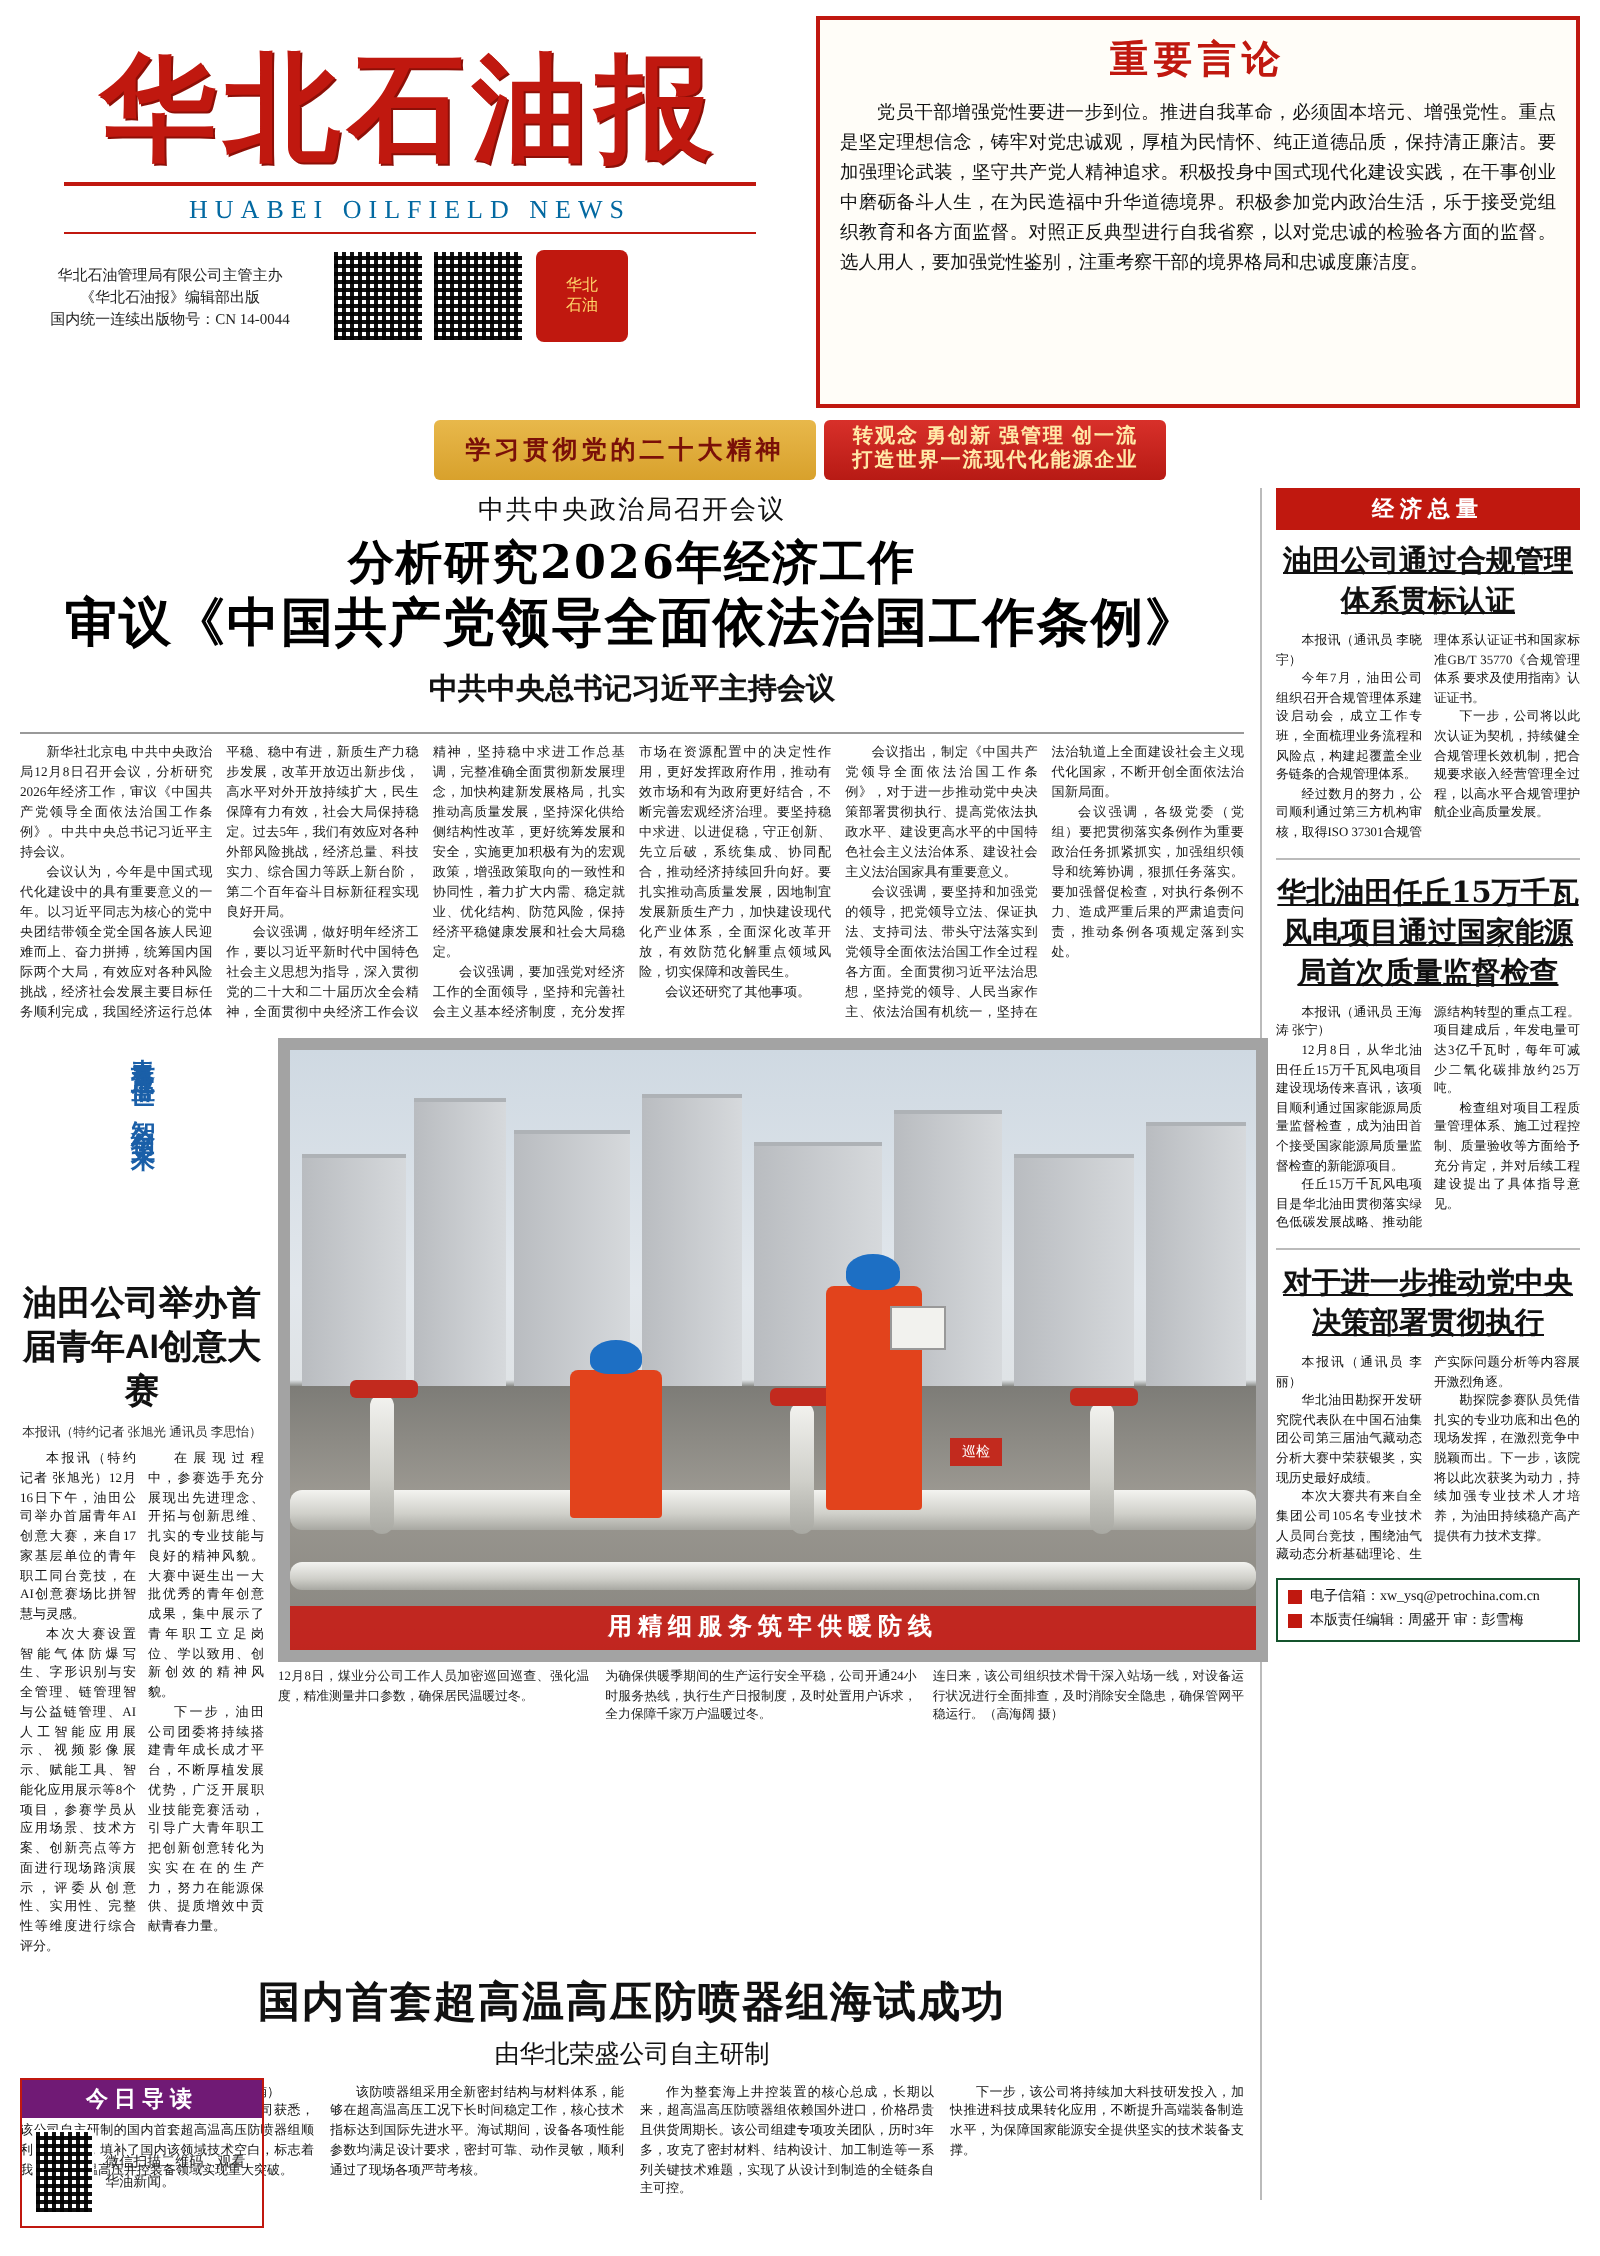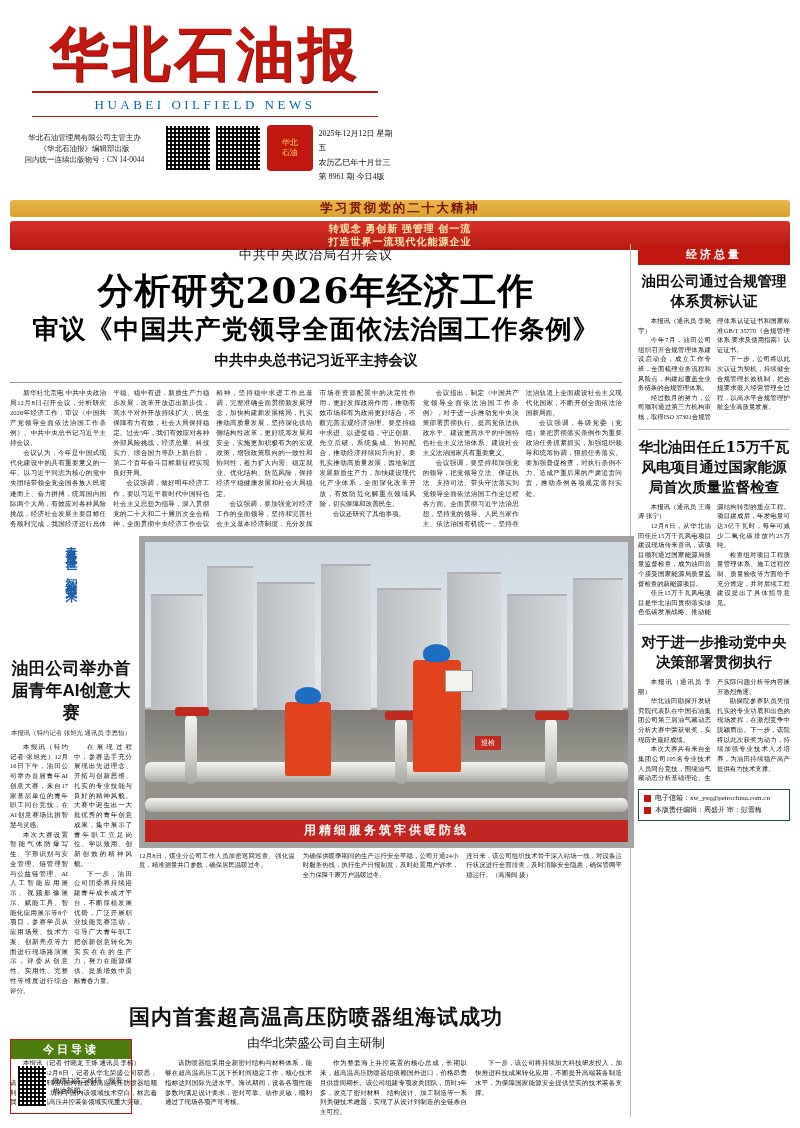--- a/index.html
+++ b/index.html
@@ -49,21 +49,21 @@
   .mh-issue{font-size:8px;line-height:1.8;color:#111;padding-top:2px;}
 
   
   .mh-right{flex:1;border:2px solid #c0180f;padding:7px 10px;box-sizing:border-box;position:relative;background:#fffdf8;}
   .mh-right h2{
     margin:0 0 6px 0;text-align:center;color:#c0180f;font-size:19px;letter-spacing:3px;font-family:"DejaVu Serif",serif;font-weight:bold;
   }
   .mh-right p{margin:0;font-size:9.2px;line-height:1.62;text-align:justify;text-indent:2em;color:#111;}
 
   
-  .banner{display:flex;height:30px;margin:6px 0 4px 0;align-items:stretch;justify-content:center;gap:4px;flex-direction:column;}
+  .banner{display:flex;height:30px;margin:6px 0 4px 0;align-items:stretch;justify-content:center;gap:4px;}
   .banner-l{
     background:linear-gradient(180deg,#e8b84b,#d8a12c);
     color:#7a1008;font-weight:bold;font-size:12.5px;letter-spacing:2px;
     display:flex;align-items:center;justify-content:center;padding:0 16px;
     border-radius:3px;
   }
   .banner-r{
     background:linear-gradient(180deg,#d8302a,#b71a14);
     color:#ffe9a8;font-size:10px;line-height:1.25;padding:2px 14px;border-radius:3px;
     display:flex;flex-direction:column;align-items:center;justify-content:center;letter-spacing:1px;font-weight:bold;
@@ -72,21 +72,21 @@
   
   .content{display:flex;gap:8px;}
   .col-main{width:612px;}
   .col-right{width:160px;border-left:1px solid #bbb;padding-left:7px;}
 
   
   .lead{text-align:center;padding:2px 0 6px 0;}
   .lead .kicker{font-size:13px;letter-spacing:1px;margin-bottom:3px;}
   .lead h1{
     margin:0;font-family:"DejaVu Serif",serif;font-weight:bold;
-    font-size:36px;letter-spacing:1px;line-height:1.28;color:#000;
+    font-size:23px;letter-spacing:1px;line-height:1.28;color:#000;
   }
   .lead h1.l2{font-size:26px;}
   .lead .sub{font-size:14.5px;margin-top:5px;font-weight:bold;}
   .rule{border-top:1px solid #999;margin:6px 0 5px 0;}
 
   
   .sixcol{column-count:6;column-gap:7px;column-rule:none;font-size:6.6px;line-height:1.52;text-align:justify;color:#1a1a1a;}
   .sixcol p{margin:0 0 0 0;text-indent:2em;}
 
   
@@ -125,28 +125,28 @@
   .bh h2{margin:0;font-family:"DejaVu Serif",serif;font-size:21px;font-weight:bold;letter-spacing:1px;}
   .bh .sub{font-size:12.5px;margin-top:4px;}
   .fourcol{column-count:4;column-gap:8px;font-size:6.5px;line-height:1.5;text-align:justify;margin-top:6px;}
   .fourcol p{margin:0;text-indent:2em;}
 
   
   .rc-head{
     background:#c0180f;color:#fff;font-size:11px;letter-spacing:3px;text-align:center;
     padding:3px 0;font-weight:bold;margin-bottom:5px;
   }
-  .rc-title{font-family:"DejaVu Serif",serif;font-size:14.5px;line-height:1.38;text-align:center;font-weight:bold;margin:6px 0 5px 0;}
+  .rc-title{font-family:"DejaVu Serif",serif;font-size:14.5px;line-height:1.38;text-align:center;font-weight:bold;margin:6px 0 5px 0;text-decoration:underline;}
   .rc-body{column-count:2;column-gap:6px;font-size:6.4px;line-height:1.5;text-align:justify;}
   .rc-body p{margin:0;text-indent:2em;}
   .rc-rule{border-top:1px solid #bbb;margin:7px 0;}
 
   
   .guide{border:1px solid #c0180f;margin-top:6px;}
-  .guide-h{background:#4d7c0f;color:#fff;font-size:11px;text-align:center;letter-spacing:3px;padding:2px 14px;font-weight:bold;}
+  .guide-h{background:#701a75;color:#fff;font-size:11px;text-align:center;letter-spacing:3px;padding:2px 14px;font-weight:bold;}
   .guide-b{display:flex;gap:6px;padding:6px;align-items:center;}
   .guide-b .qr{width:40px;height:40px;}
   .guide-b .t{font-size:7px;line-height:1.5;color:#222;}
 
   .footer-box{border:1px solid #14532d;margin-top:6px;padding:3px 5px;font-size:7px;line-height:1.7;}
   .fb-row{display:flex;align-items:center;gap:4px;}
   .sq{width:7px;height:7px;background:#c0180f;display:inline-block;}
 </style>
 </head>
 <body>
@@ -160,24 +160,25 @@
       <div class="mh-meta">
         <div class="mh-meta-text" style="white-space:pre-line">华北石油管理局有限公司主管主办
 《华北石油报》编辑部出版
 国内统一连续出版物号：CN 14-0044</div>
         <div class="qr-wrap">
           <div class="qr"></div>
           <div class="qr"></div>
         </div>
         <div class="mh-seal" style="white-space:pre-line">华北
 石油</div>
-        <div class="mh-issue" style="white-space:pre-line">2025年12月12日  星期五
-农历乙巳年十月廿三
-第 8961 期  今日4版</div>
-      </div>
+      </div>
+    </div>
+    <div class="mh-right">
+      <h2>重要言论</h2>
+      <p>党员干部增强党性要进一步到位。推进自我革命，必须固本培元、增强党性。重点是坚定理想信念，铸牢对党忠诚观，厚植为民情怀、纯正道德品质，保持清正廉洁。要加强理论武装，坚守共产党人精神追求。积极投身中国式现代化建设实践，在干事创业中磨砺备斗人生，在为民造福中升华道德境界。积极参加党内政治生活，乐于接受党组织教育和各方面监督。对照正反典型进行自我省察，以对党忠诚的检验各方面的监督。选人用人，要加强党性鉴别，注重考察干部的境界格局和忠诚度廉洁度。</p>
     </div>
   </div>
 
   <div class="banner">
     <div class="banner-l">学习贯彻党的二十大精神</div>
     <div class="banner-r">
       <span>转观念  勇创新  强管理  创一流</span>
       <span>打造世界一流现代化能源企业</span>
     </div>
   </div>

